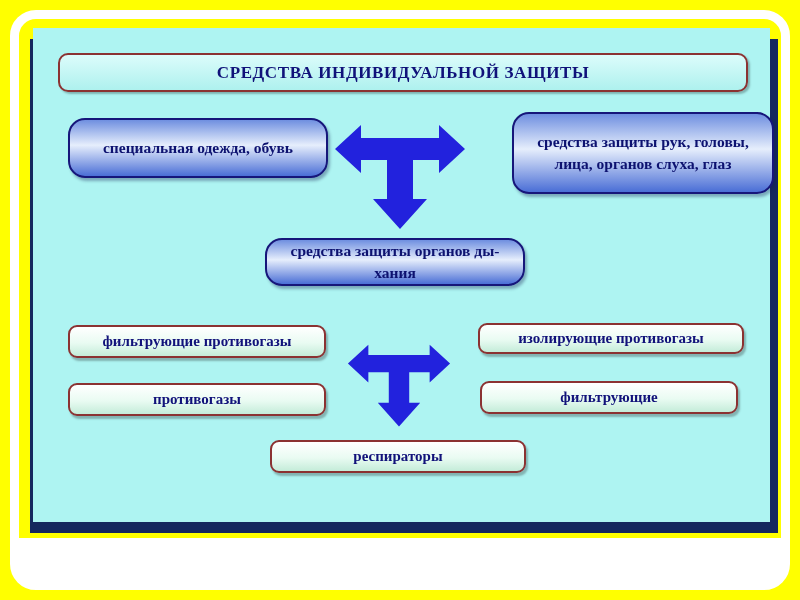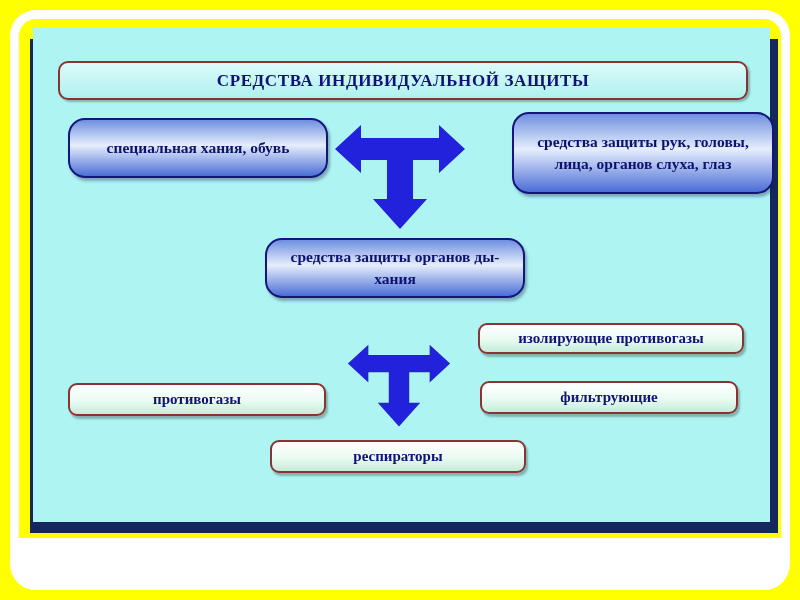--- a/index.html
+++ b/index.html
@@ -31,42 +31,42 @@
     box-shadow: 8px 11px 0 0 #15275e, -3px 11px 0 0 #15275e;
   }
   .title-box {
     position: absolute;
     left: 25px; top: 25px;
     width: 690px; height: 39px;
     border: 2px solid #8b3232;
     border-radius: 10px;
     background: linear-gradient(180deg, #dcfcfb 0%, #aef1ee 100%);
     box-shadow: 2px 2px 2px rgba(40,60,60,0.35);
-    display: flex; align-items: center; justify-content: center; margin-top: 8px;
+    display: flex; align-items: center; justify-content: center;
   }
   .title-text {
     font-size: 17px; font-weight: bold; color: #10127a;
     letter-spacing: 0.6px; text-align: center;
   }
   .blue-box {
     position: absolute;
     border: 2px solid #16167a;
     border-radius: 17px;
     background: linear-gradient(180deg, #6f8fe0 0%, #e6eefc 45%, #4a6ed6 100%);
     box-shadow: 2px 3px 3px rgba(20,30,80,0.35);
     display: flex; align-items: center; justify-content: center;
     text-align: center;
     font-size: 15.5px; font-weight: bold; color: #0d1270;
     white-space: pre-line;
     line-height: 1.45;
     padding: 2px 10px;
   }
   .box-clothing   { left: 35px;  top: 90px;  width: 260px; height: 60px; }
   .box-head-hands { left: 435px; top: 84px;  width: 262px; height: 82px; margin-left: 44px; }
-  .box-respiratory{ left: 232px; top: 210px; width: 260px; height: 60px; }
+  .box-respiratory{ left: 232px; top: 210px; width: 260px; height: 48px; }
   .small-box {
     position: absolute;
     border: 2px solid #8b3232;
     border-radius: 9px;
     background: linear-gradient(180deg, #ffffff 0%, #e9fbf2 55%, #c4ecd9 100%);
     box-shadow: 2px 3px 2px rgba(50,60,60,0.35);
     display: flex; align-items: center; justify-content: center;
     text-align: center;
     font-size: 15px; font-weight: bold; color: #11127a;
   }
@@ -83,33 +83,34 @@
 
 <div class="frame"></div>
 <div class="bottom-white"></div>
 
 <div class="panel">
 
   <div class="title-box">
     <div class="title-text">СРЕДСТВА ИНДИВИДУАЛЬНОЙ ЗАЩИТЫ</div>
   </div>
 
-  <div class="blue-box box-clothing">специальная хания, обувь</div>
+  <div class="blue-box box-clothing">специальная одежда, обувь</div>
 
   <svg class="arrow-top" viewBox="0 0 130 112">
     <polygon points="0,30 26,6 26,19 104,19 104,6 130,30 104,54 104,41 26,41 26,54" fill="#2222dd"></polygon>
     <polygon points="52,40 78,40 78,80 92,80 65,110 38,80 52,80" fill="#2222dd"></polygon>
   </svg>
 
   <div class="blue-box box-head-hands">средства защиты рук, головы,
 лица, органов слуха, глаз</div>
 
   <div class="blue-box box-respiratory">средства защиты органов ды-
 хания</div>
 
+  <div class="small-box box-filtering">фильтрующие противогазы</div>
 
   <div class="small-box box-respirators">противогазы</div>
 
   <svg class="arrow-bottom" viewBox="0 0 130 112">
     <polygon points="0,30 26,6 26,19 104,19 104,6 130,30 104,54 104,41 26,41 26,54" fill="#2222dd"></polygon>
     <polygon points="52,40 78,40 78,80 92,80 65,110 38,80 52,80" fill="#2222dd"></polygon>
   </svg>
 
   <div class="small-box box-isolating">изолирующие противогазы</div>
 

